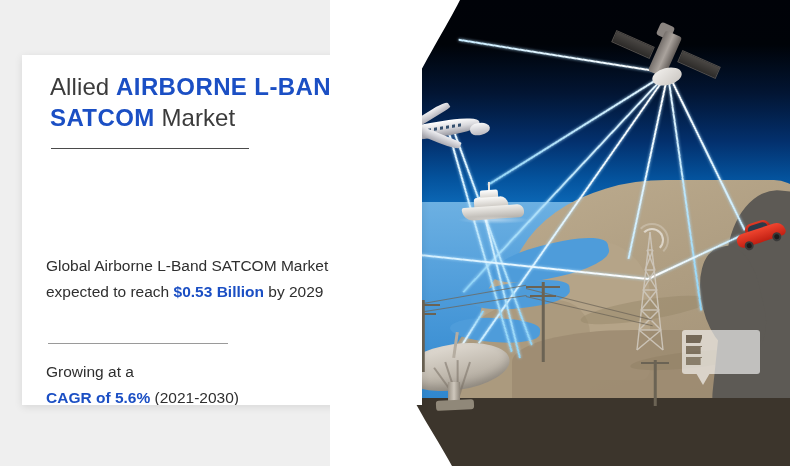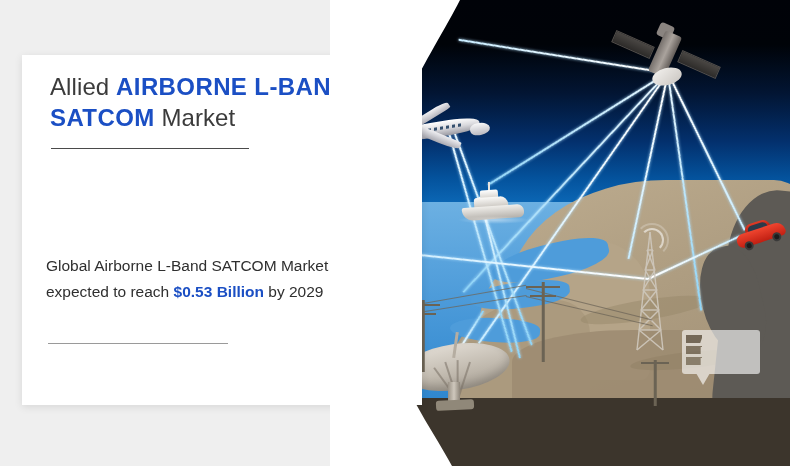--- a/index.html
+++ b/index.html
@@ -557,16 +557,17 @@
   <div class="card">
 
     <div class="title"><span>Allied </span><b>AIRBORNE L-BAND SATCOM</b><span> Market</span></div>
 
     <div class="subtitle-rule"></div>
 
     <div class="body1"><span>Global Airborne L-Band SATCOM Market is expected to reach </span><b>$0.53 Billion</b><span> by 2029</span></div>
 
     <div class="mid-rule"></div>
 
+    <div class="body2"><span>Growing at a</span><br><b>CAGR of 5.6%</b><span> (2021-2030)</span></div>
 
   </div>
 
 </div>
 
 </body></html>

